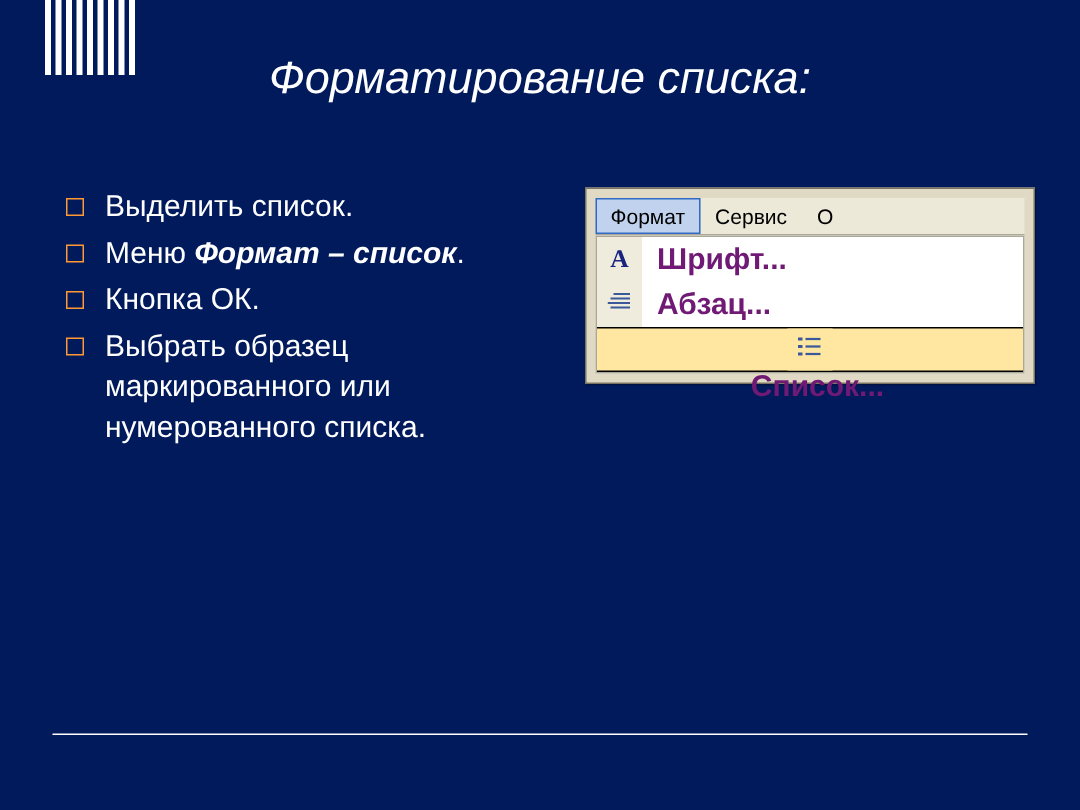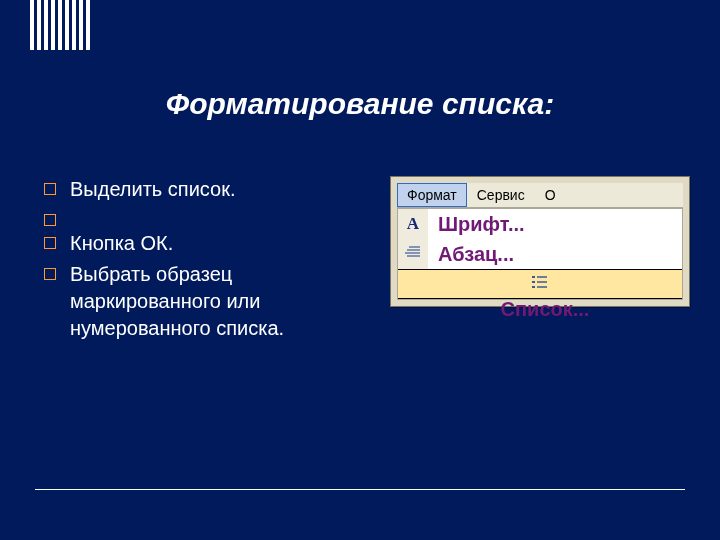--- a/index.html
+++ b/index.html
@@ -22,25 +22,24 @@
       gap: 3px;
       align-items: flex-end;
     }
     .corner-deco span {
       width: 4px;
       background: #fff;
       height: 50px;
     }
     .slide-title {
       text-align: center;
-      padding-top: 72px;
+      padding-top: 36px;
       font-size: 30px;
-      font-weight: bold;
+      font-weight: normal;
       font-style: italic;
-      margin-top: 15px;
     }
     .content {
       display: flex;
       padding: 55px 30px 0 44px;
       gap: 25px;
     }
     .steps {
       flex: 1;
       list-style: none;
     }
@@ -157,20 +156,23 @@
 <div class="content">
   <ul class="steps">
     <li>
       <span class="bullet"></span>
       <span class="step-text">
         <span></span><span class="bold italic"></span><span>Выделить список.</span>
       </span>
     </li>
     <li>
       <span class="bullet"></span>
+      <span class="step-text">
+        <span>Меню </span><span class="bold italic">Формат – список</span><span>.</span>
+      </span>
     </li>
     <li>
       <span class="bullet"></span>
       <span class="step-text">
         <span></span><span class="bold italic"></span><span>Кнопка ОК.</span>
       </span>
     </li>
     <li>
       <span class="bullet"></span>
       <span class="step-text">

